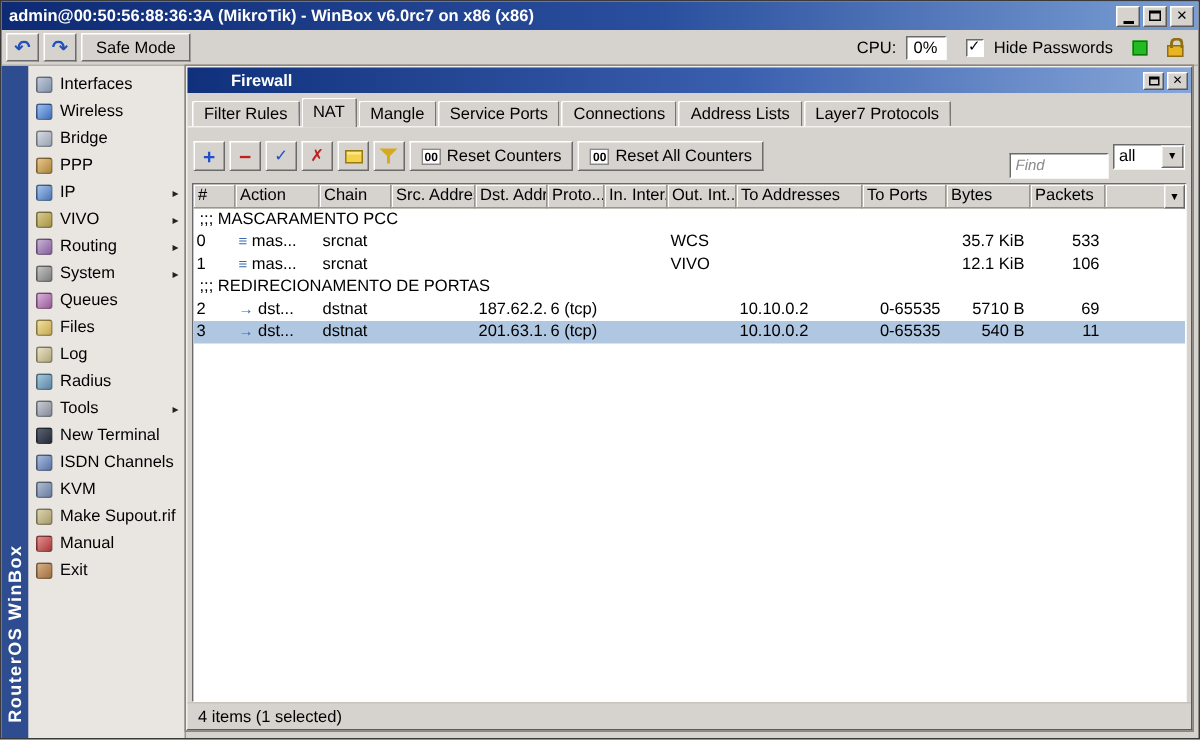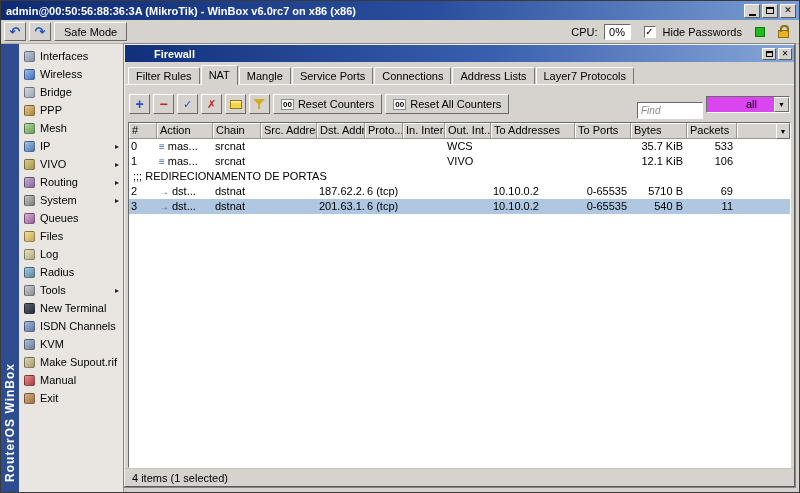--- a/index.html
+++ b/index.html
@@ -70,21 +70,21 @@
   .g-dis{color:#c02020;font-size:11px;font-weight:bold;line-height:1;}
   .noteicon{width:12px;height:9px;background:#f4d24a;border:1px solid #9a7a10;box-shadow:inset 0 2px 0 #fae88a;}
   .funnel{position:relative;width:13px;height:12px;}
   .funnel::before{content:"";position:absolute;top:1px;left:0;border-left:6px solid transparent;border-right:6px solid transparent;border-top:6px solid #d4aa20;}
   .funnel::after{content:"";position:absolute;top:6px;left:5px;width:2px;height:5px;background:#d4aa20;}
   .resetbtn{padding:0 7px;}
   .cc{font-size:8px;font-weight:bold;line-height:9px;border:1px solid #8a8a8a;background:#fff;padding:0 1px;}
   .findwrap{margin-left:auto;display:flex;align-items:center;gap:3px;}
   .find{width:66px;height:17px;border:1px solid;border-color:#6a6a6a #fff #fff #6a6a6a;background:#fff;font-size:10px;padding:0 3px;font-family:inherit;outline:none;margin-top:13px;}
   .find::placeholder{font-style:italic;color:#8a8a8a;}
-  .combo{display:flex;height:17px;border:1px solid;border-color:#6a6a6a #fff #fff #6a6a6a;background:#d946ef;padding-left:36px;}
+  .combo{display:flex;height:17px;border:1px solid;border-color:#6a6a6a #fff #fff #6a6a6a;background:#ffffff;}
   .combo .val{width:31px;padding:1px 3px;}
   .combo .dd{width:15px;background:#d6d3ce;border:1px solid;border-color:#fff #6a6a6a #6a6a6a #fff;display:flex;align-items:center;justify-content:center;font-size:7px;}
 
   
   .tablewrap{flex:1;margin:0 3px;background:#fff;border:1px solid;border-color:#6a6a6a #fff #fff #6a6a6a;display:flex;flex-direction:column;overflow:hidden;}
   .grid{display:grid;grid-template-columns:28px 56px 48px 56px 48px 38px 42px 46px 84px 56px 56px 50px minmax(0,1fr);}
   .thead{flex:0 0 16px;background:#d6d3ce;position:relative;}
   .th{height:16px;line-height:13px;padding:1px 3px;border-right:1px solid #9a968e;border-bottom:1px solid #9a968e;box-shadow:inset 1px 1px 0 #fff;white-space:nowrap;overflow:hidden;cursor:default;}
   .ddbtn{position:absolute;right:0;top:0;width:14px;height:16px;background:#d6d3ce;border:1px solid;border-color:#fff #6a6a6a #6a6a6a #fff;display:flex;align-items:center;justify-content:center;font-size:7px;}
   .rows{flex:1;overflow:hidden;background:#fff;}
@@ -150,24 +150,20 @@
           <span class="sicon ic-wireless"></span>
           <span>Wireless</span>
         </div>
       <div class="sitem">
           <span class="sicon ic-bridge"></span>
           <span>Bridge</span>
         </div>
       <div class="sitem">
           <span class="sicon ic-ppp"></span>
           <span>PPP</span>
-        </div>
-      <div class="sitem">
-          <span class="sicon ic-mesh"></span>
-          <span>Mesh</span>
         </div>
       <div class="sitem">
           <span class="sicon ic-ip"></span>
           <span>IP</span>
           <span class="arrow">▸</span>
         </div>
       <div class="sitem">
           <span class="sicon ic-mpls"></span>
           <span>VIVO</span>
           <span class="arrow">▸</span>
@@ -305,20 +301,23 @@
             <span class="th">Bytes</span>
             <span class="th">Packets</span>
             <span class="th"></span>
             <span class="ddbtn">
                 <span>▼</span>
               </span>
           </div>
 
           <div class="rows">
 
+            <div class="tr grid">
+              <span class="td cmt">;;; MASCARAMENTO PCC</span>
+            </div>
 
             <div class="tr grid">
               <span class="td">0</span>
               <span class="td act">
                   <span class="acticon">≡</span>
                   <span>mas...</span>
                 </span>
               <span class="td">srcnat</span>
               <span class="td"></span>
               <span class="td"></span>

